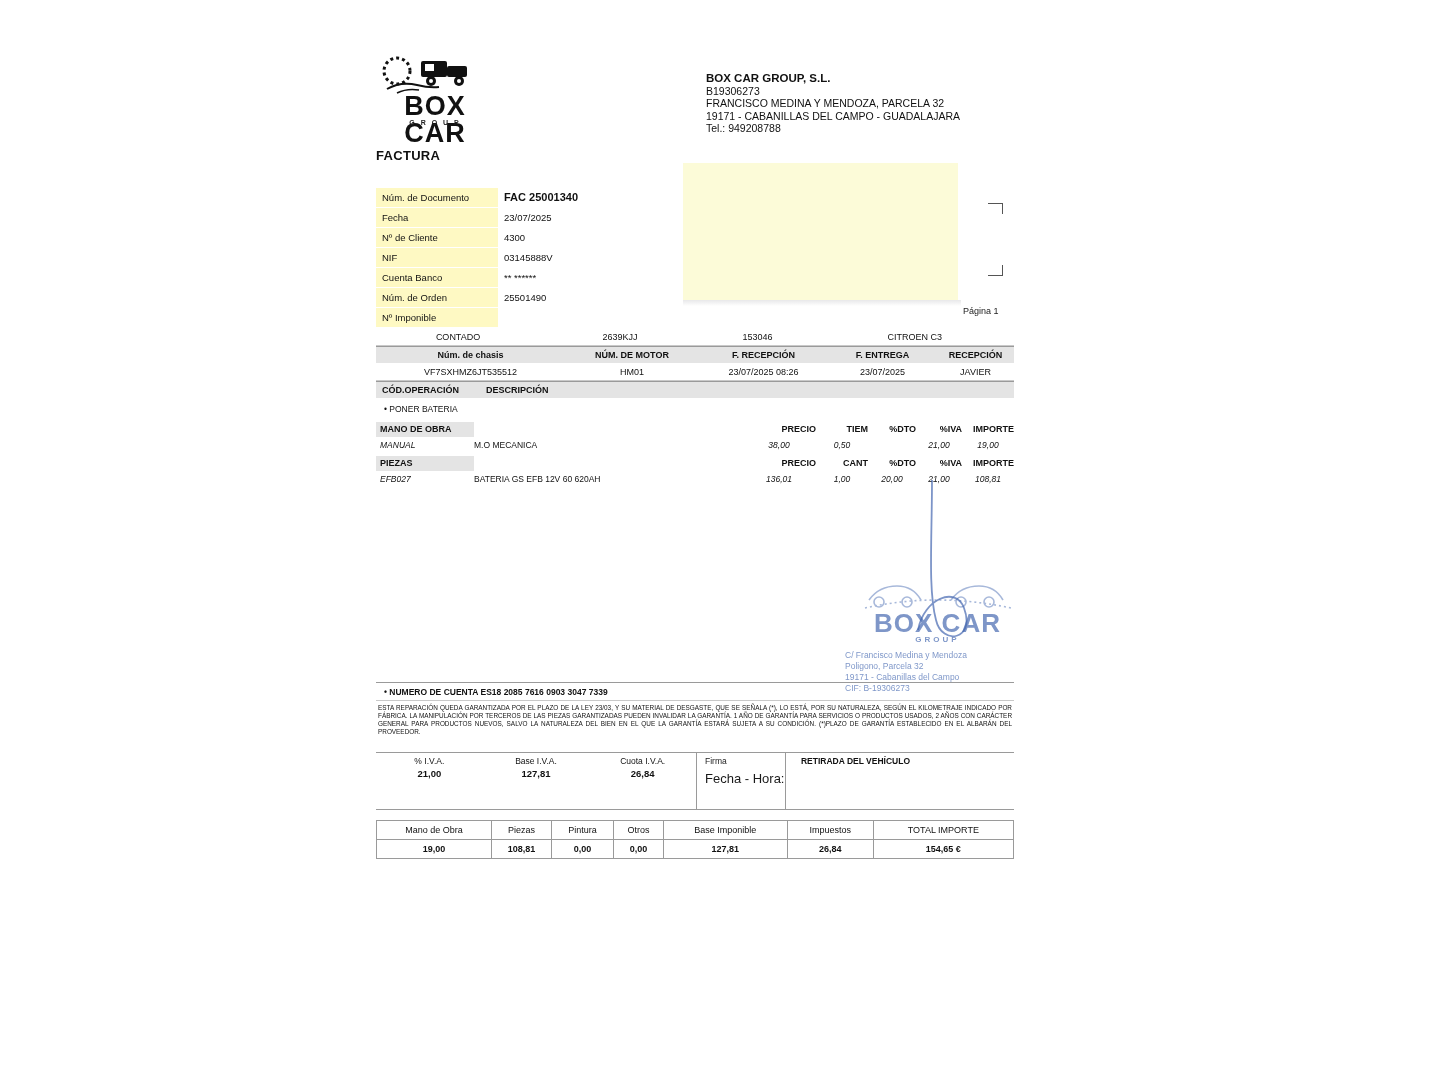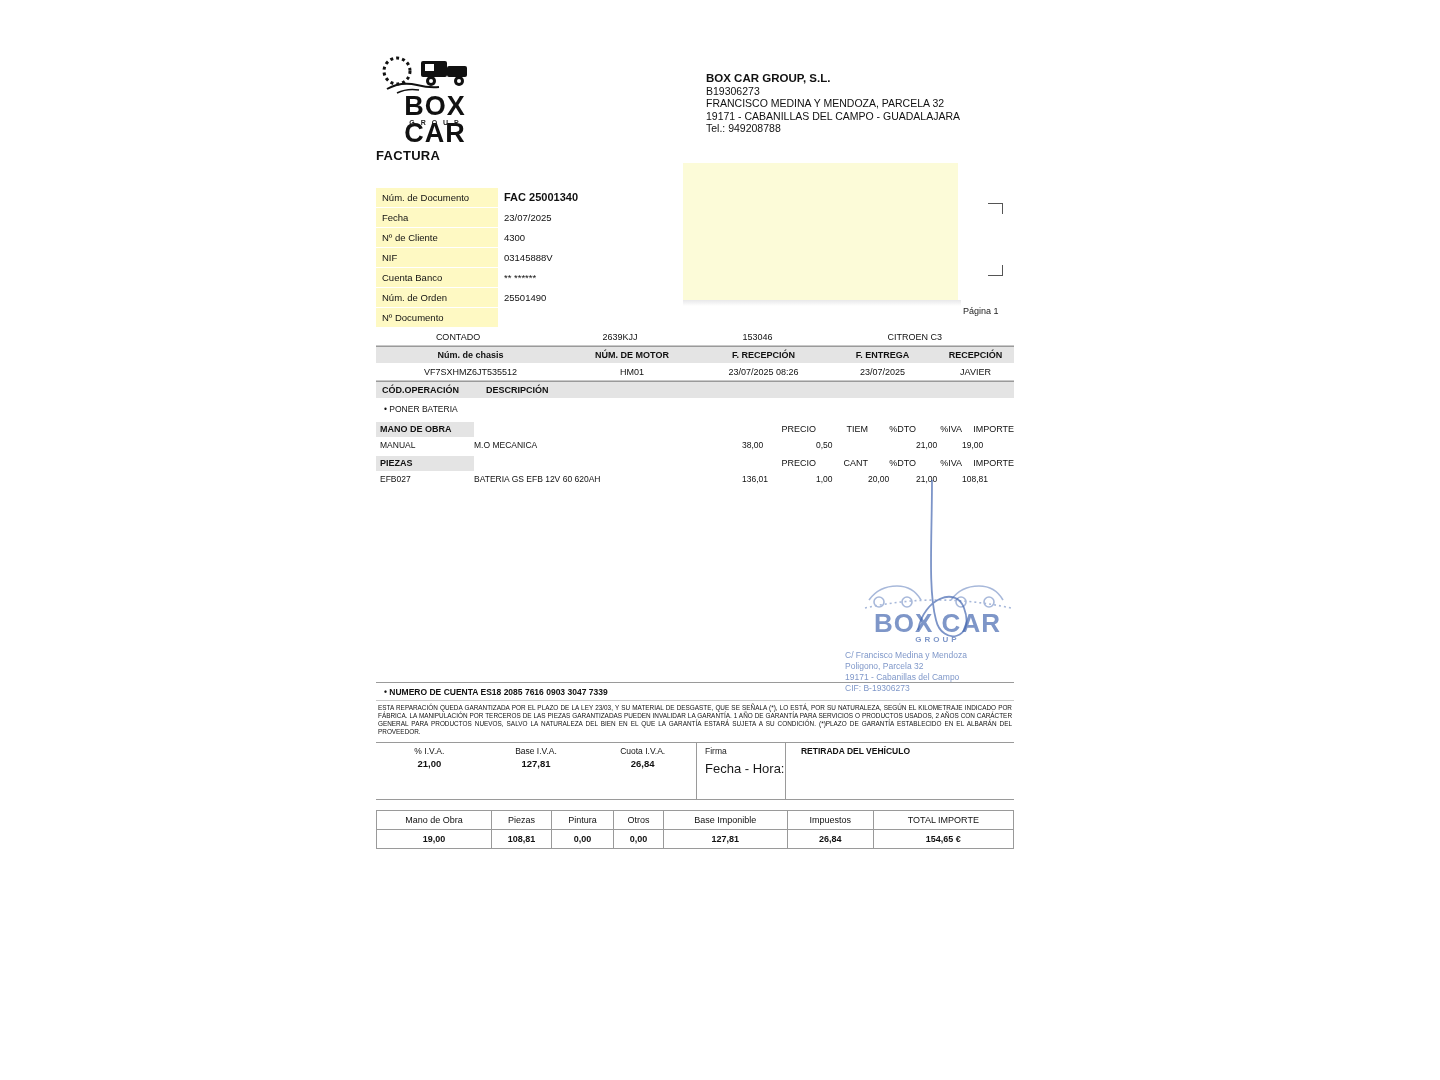--- a/index.html
+++ b/index.html
@@ -221,40 +221,40 @@
     box-sizing: border-box;
     color: #111;
   }
   .section-bar .cols {
     position: absolute;
     right: 0;
     top: 0;
     height: 15px;
     line-height: 15px;
     font-size: 9px;
-    font-weight: normal;
+    font-weight: bold;
     color: #111;
     display: flex;
   }
   .section-bar .cols span { display: inline-block; text-align: right; }
   .w-precio { width: 74px; }
   .w-tiem   { width: 52px; }
   .w-dto    { width: 48px; }
   .w-iva    { width: 46px; }
   .w-imp    { width: 52px; }
 
   .item-row {
     display: flex;
     font-size: 8.5px;
     padding: 3px 0 2px 0;
     color: #111;
   }
-  .item-row .code { width: 98px; padding-left: 4px; box-sizing: border-box; }
+  .item-row .code { width: 98px; padding-left: 4px; box-sizing: border-box; font-style: italic; }
   .item-row .desc { flex: 1; }
-  .item-row .num { text-align: left; }
+  .item-row .num { text-align: center; font-style: italic; }
 
   .body-space { height: 196px; }
 
   .account-line {
     font-size: 8.5px;
     font-weight: bold;
     padding: 4px 0 3px 8px;
     border-top: 1px solid #9a9a9a;
     color: #111;
   }
@@ -266,20 +266,21 @@
     color: #111;
     border-top: 1px solid #c9c9c9;
   }
 
   
   .iva-block {
     display: flex;
     border-top: 1px solid #9a9a9a;
     border-bottom: 1px solid #9a9a9a;
     height: 56px;
+    margin-top: 10px;
   }
   .iva-left { width: 320px; display: flex; border-right: 1px solid #9a9a9a; }
   .iva-cell { flex: 1; text-align: center; padding-top: 3px; }
   .iva-cell .h { font-size: 8.5px; color: #111; }
   .iva-cell .v { font-size: 9.5px; font-weight: bold; margin-top: 2px; color: #111; }
   .iva-right { flex: 1; position: relative; }
   .iva-right .title {
     text-align: center;
     font-size: 8.5px;
     font-weight: bold;
@@ -403,21 +404,21 @@
     </tr>
     <tr>
       <td class="k">Cuenta Banco</td>
       <td class="v">** ******</td>
     </tr>
     <tr>
       <td class="k">Núm. de Orden</td>
       <td class="v">25501490</td>
     </tr>
     <tr>
-      <td class="k">Nº Documento</td>
+      <td class="k">Nº Imponible</td>
       <td class="v"></td>
     </tr>
   </tbody>
     </table>
 
   <div class="sheet">
 
     <table class="grid">
       <tbody>
       <tr class="val-row">

